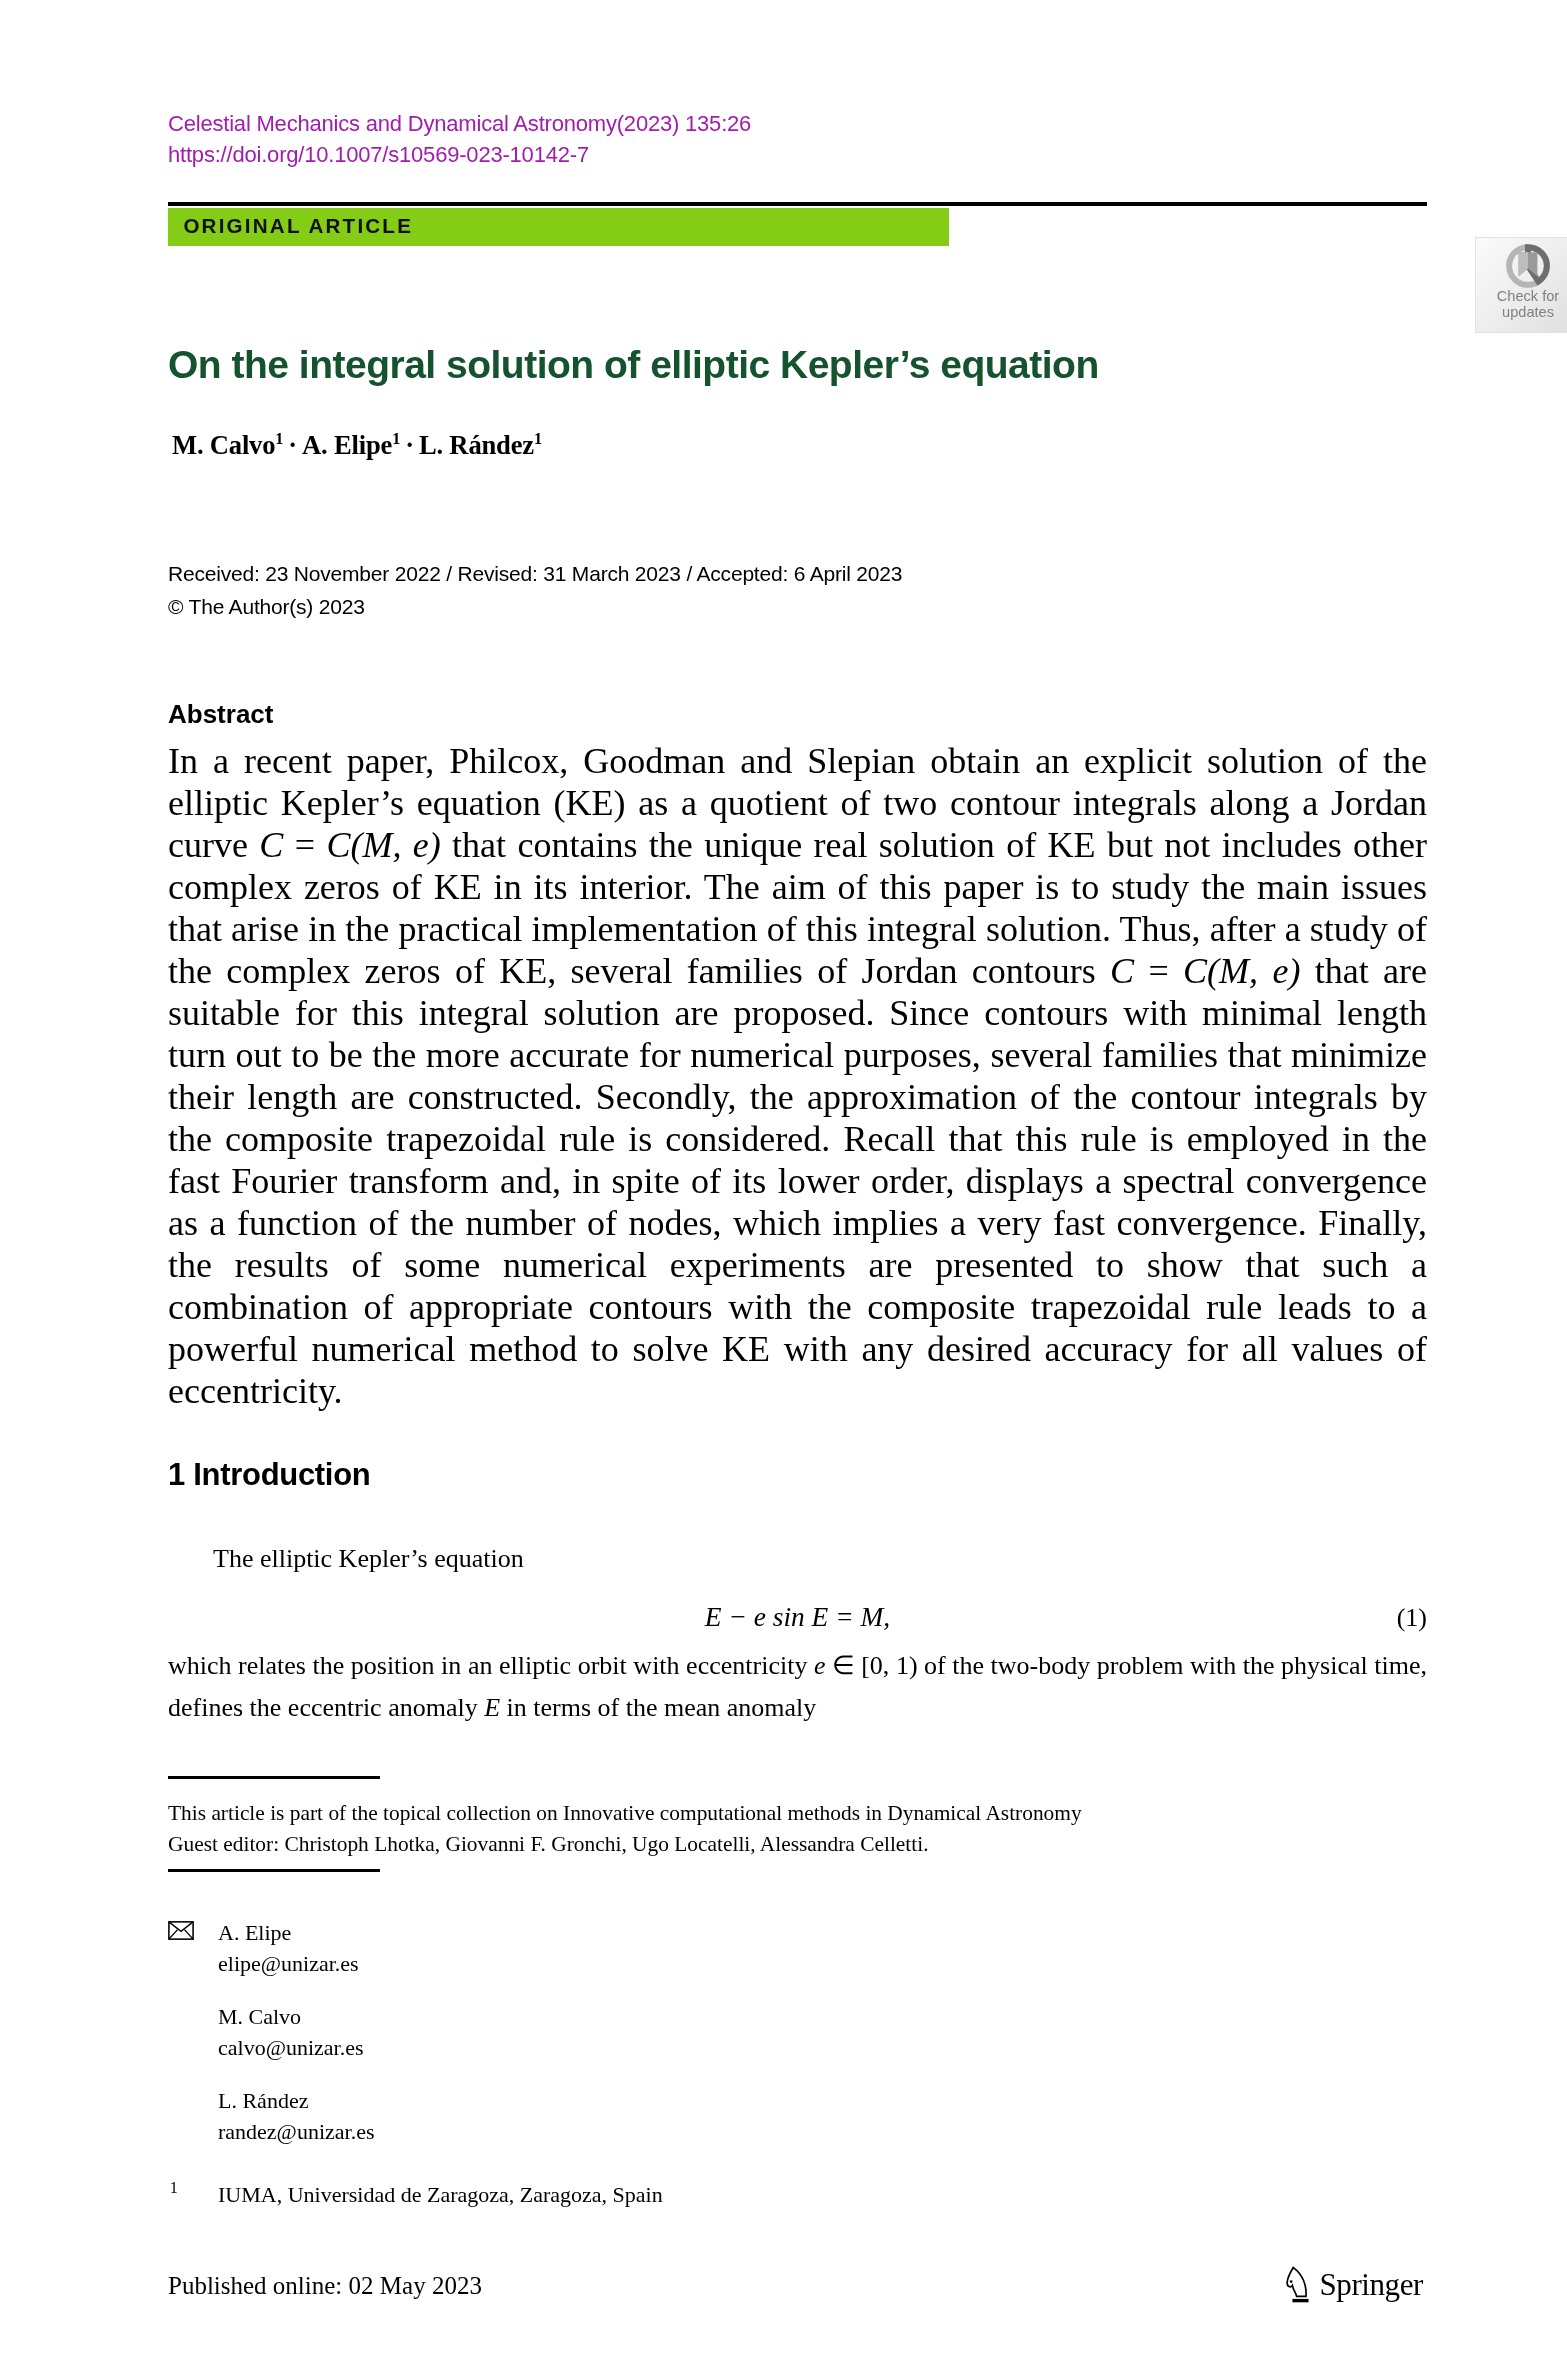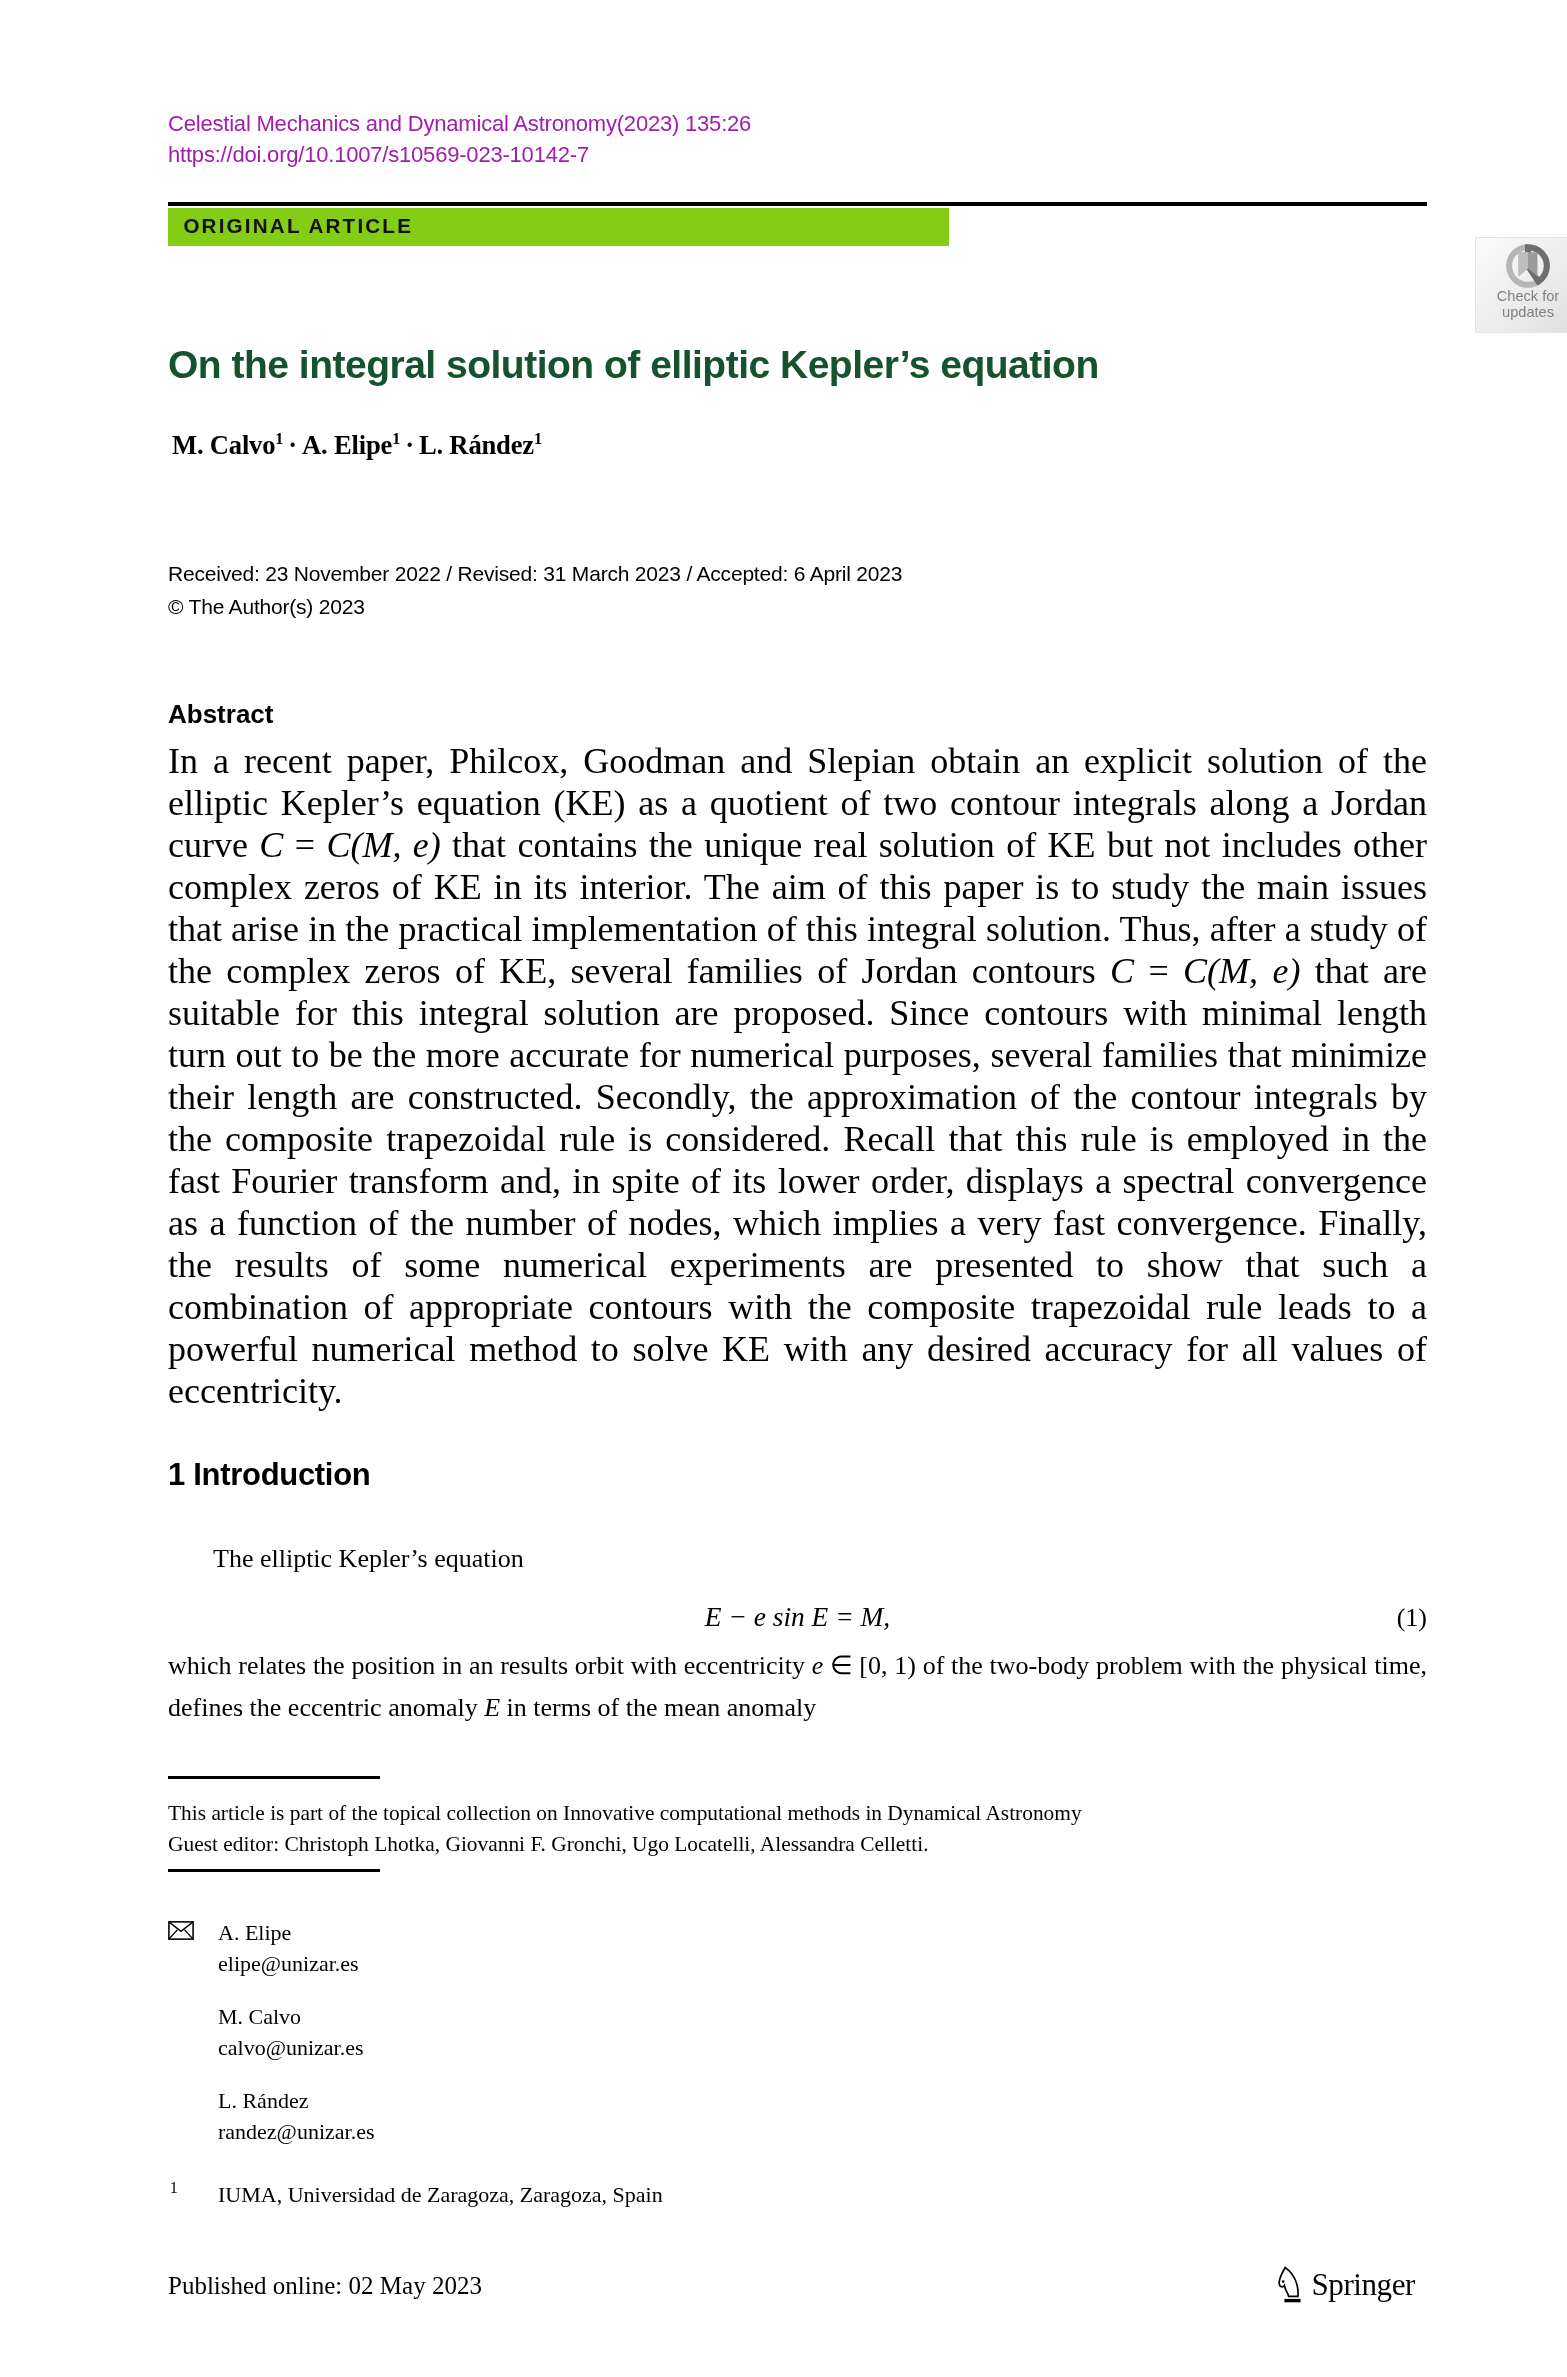--- a/index.html
+++ b/index.html
@@ -323,21 +323,21 @@
   .published-online {
     position: absolute;
     left: 0;
     top: 0;
     font-family: "Liberation Serif", serif;
     font-size: 25px;
     line-height: 38px;
   }
   .springer-logo {
     position: absolute;
-    right: 12px;
+    right: 4px;
     top: -1.7px;
     display: flex;
     align-items: center;
   }
   .springer-mark {
     width: 31px;
     height: 39px;
     margin-right: 6.9px;
   }
   .springer-word {
@@ -394,21 +394,21 @@
     <div class="abstract-body"><span>In a recent paper, Philcox, Goodman and Slepian obtain an explicit solution of the elliptic Kepler’s equation (KE) as a quotient of two contour integrals along a Jordan curve </span><span class="mathcal">C</span><span> = </span><span class="mathcal">C(M, e)</span><span> that contains the unique real solution of KE but not includes other complex zeros of KE in its interior. The aim of this paper is to study the main issues that arise in the practical implementation of this integral solution. Thus, after a study of the complex zeros of KE, several families of Jordan contours </span><span class="mathcal">C</span><span> = </span><span class="mathcal">C(M, e)</span><span> that are suitable for this integral solution are proposed. Since contours with minimal length turn out to be the more accurate for numerical purposes, several families that minimize their length are constructed. Secondly, the approximation of the contour integrals by the composite trapezoidal rule is considered. Recall that this rule is employed in the fast Fourier transform and, in spite of its lower order, displays a spectral convergence as a function of the number of nodes, which implies a very fast convergence. Finally, the results of some numerical experiments are presented to show that such a combination of appropriate contours with the composite trapezoidal rule leads to a powerful numerical method to solve KE with any desired accuracy for all values of eccentricity.</span></div>
 
     <h2 class="section-heading">1 Introduction</h2>
     <div class="intro-lead">The elliptic Kepler’s equation</div>
 
     <div class="equation-row">
       <div class="equation-body mi">E − e  sin E = M,</div>
       <div class="equation-number">(1)</div>
     </div>
 
-    <div class="intro-after"><span>which relates the position in an results orbit with eccentricity </span><span class="mi">e</span><span> ∈ [0, 1) of the two-body problem with the physical time, defines the eccentric anomaly </span><span class="mi">E</span><span> in terms of the mean anomaly</span></div>
+    <div class="intro-after"><span>which relates the position in an elliptic orbit with eccentricity </span><span class="mi">e</span><span> ∈ [0, 1) of the two-body problem with the physical time, defines the eccentric anomaly </span><span class="mi">E</span><span> in terms of the mean anomaly</span></div>
 
     <div class="fn-rule-top"></div>
     <div class="fn-collection">
       <div>This article is part of the topical collection on Innovative computational methods in Dynamical Astronomy</div>
       <div>Guest editor: Christoph Lhotka, Giovanni F. Gronchi, Ugo Locatelli, Alessandra Celletti.</div>
     </div>
     <div class="fn-rule-bottom"></div>
 
     <div class="contact-block">
       <div class="contact-entry">

